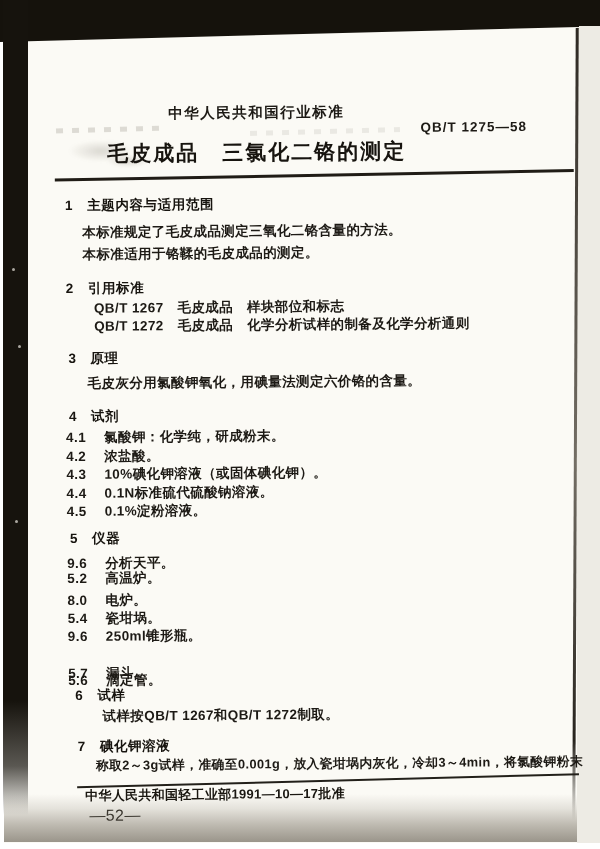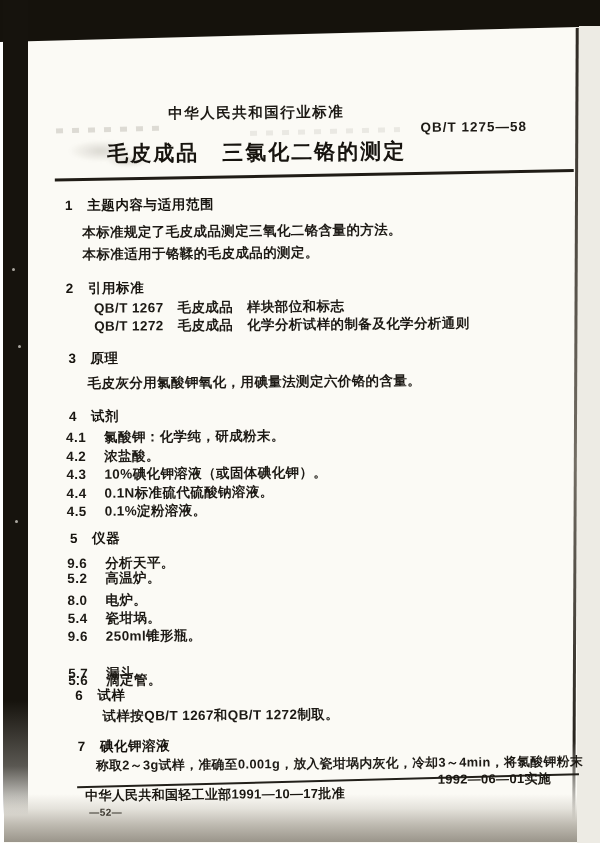--- a/index.html
+++ b/index.html
@@ -33,21 +33,21 @@
   .std-type{top:103px;font-size:14.5px;font-weight:bold;letter-spacing:1.5px;}
   .std-code{top:121px;left:423px;font-size:13.5px;font-weight:bold;letter-spacing:1px;}
   .doc-title{top:138px;font-size:21px;font-weight:bold;letter-spacing:2px;color:#17140f;}
   .rule{position:absolute;background:#201c16;}
   .title-rule{left:57px;top:174px;width:519px;height:2.5px;transform:rotate(-0.55deg);}
   .sec-head{font-weight:bold;letter-spacing:.6px;color:#17140f;}
   .sec-head .gap{display:inline-block;width:14px;}
   .num-col{display:inline-block;width:38px;}
   .footer-rule{left:74px;top:780px;width:502px;height:2px;transform:rotate(-1deg);background:#23201a;}
   .foot{font-size:13px;font-weight:bold;letter-spacing:.3px;color:#1a1711;}
-  .pagenum{font-size:10px;font-weight:bold;color:#3b372f;}
+  .pagenum{font-size:16px;font-weight:normal;color:#3b372f;}
   .p7{font-size:12.8px;}
 </style>
 </head>
 <body>
 
 <div>
 
   <div class="paper"></div>
   <div class="right-strip"></div>
   <div class="band-top-full"></div>
@@ -136,17 +136,16 @@
     </div>
     <div class="t" style="left:100px;top:706px">试样按QB/T 1267和QB/T 1272制取。</div>
 
     <div class="t sec-head" style="left:75px;top:736px">
       <span>7</span><span class="gap"></span><span>碘化钾溶液</span>
     </div>
     <div class="t p7" style="left:93px;top:756px">称取2～3g试样，准确至0.001g，放入瓷坩埚内灰化，冷却3～4min，将氯酸钾粉末</div>
 
     <div class="rule footer-rule"></div>
     <div class="t foot" style="left:82px;top:785px">中华人民共和国轻工业部1991—10—17批准</div>
-    <div class="t foot" style="right:52px;top:772px;left:auto">1992—06—01实施</div>
     <div class="t pagenum" style="left:86px;top:805px">—52—</div>
 
   </div>
 </div>
 
 </body></html>

